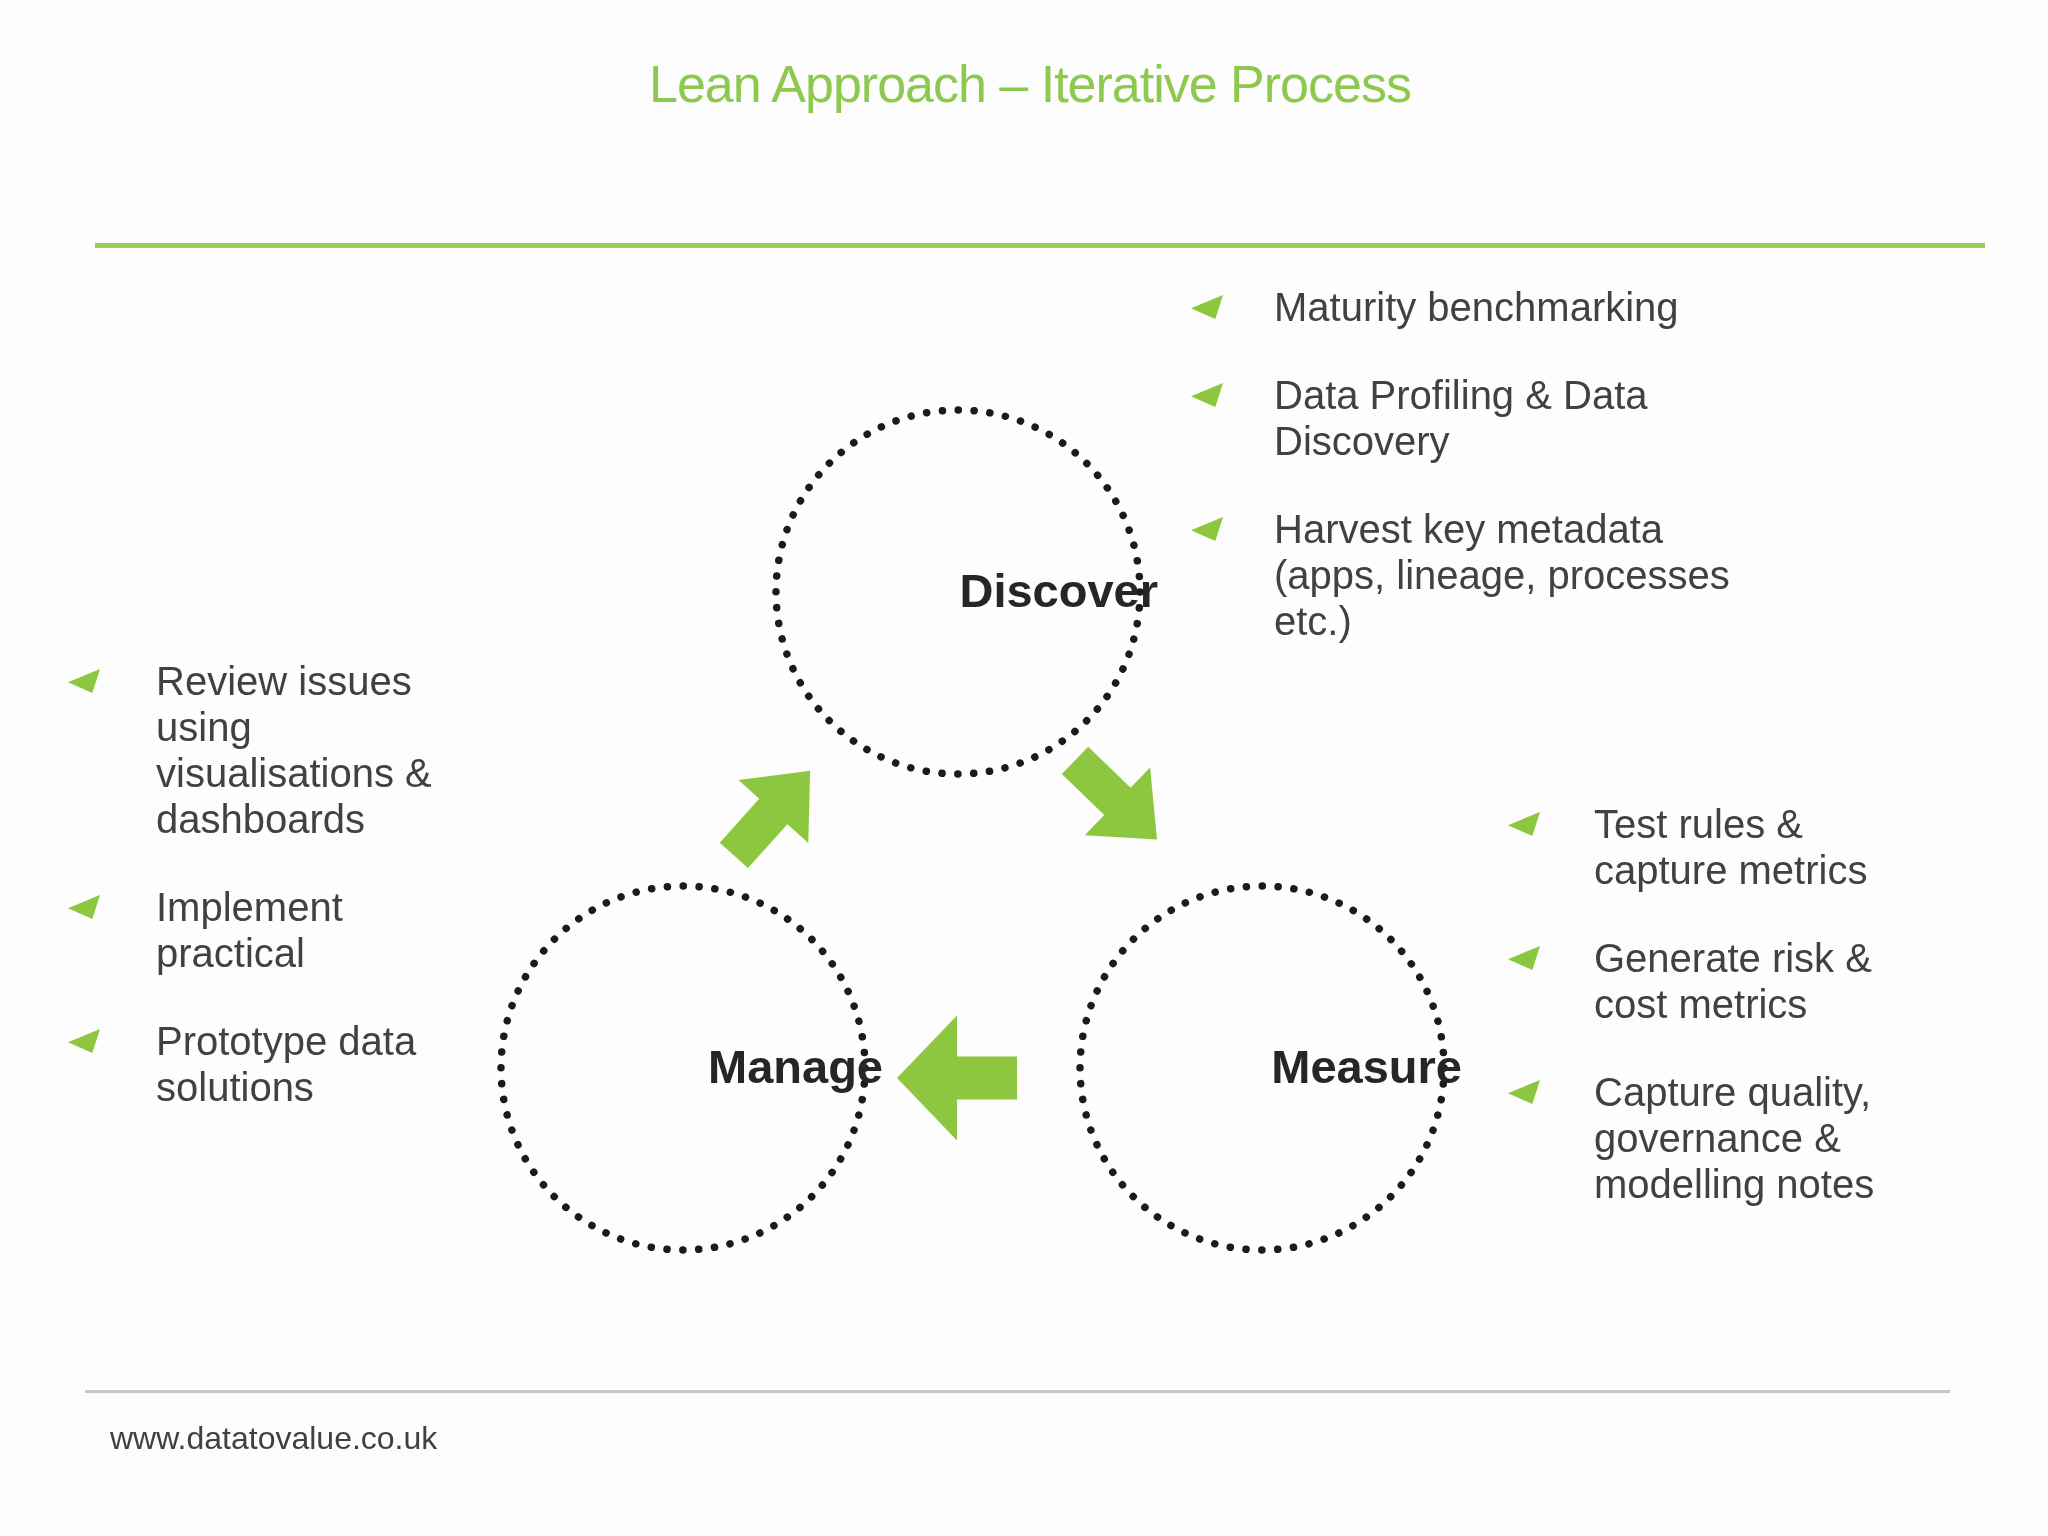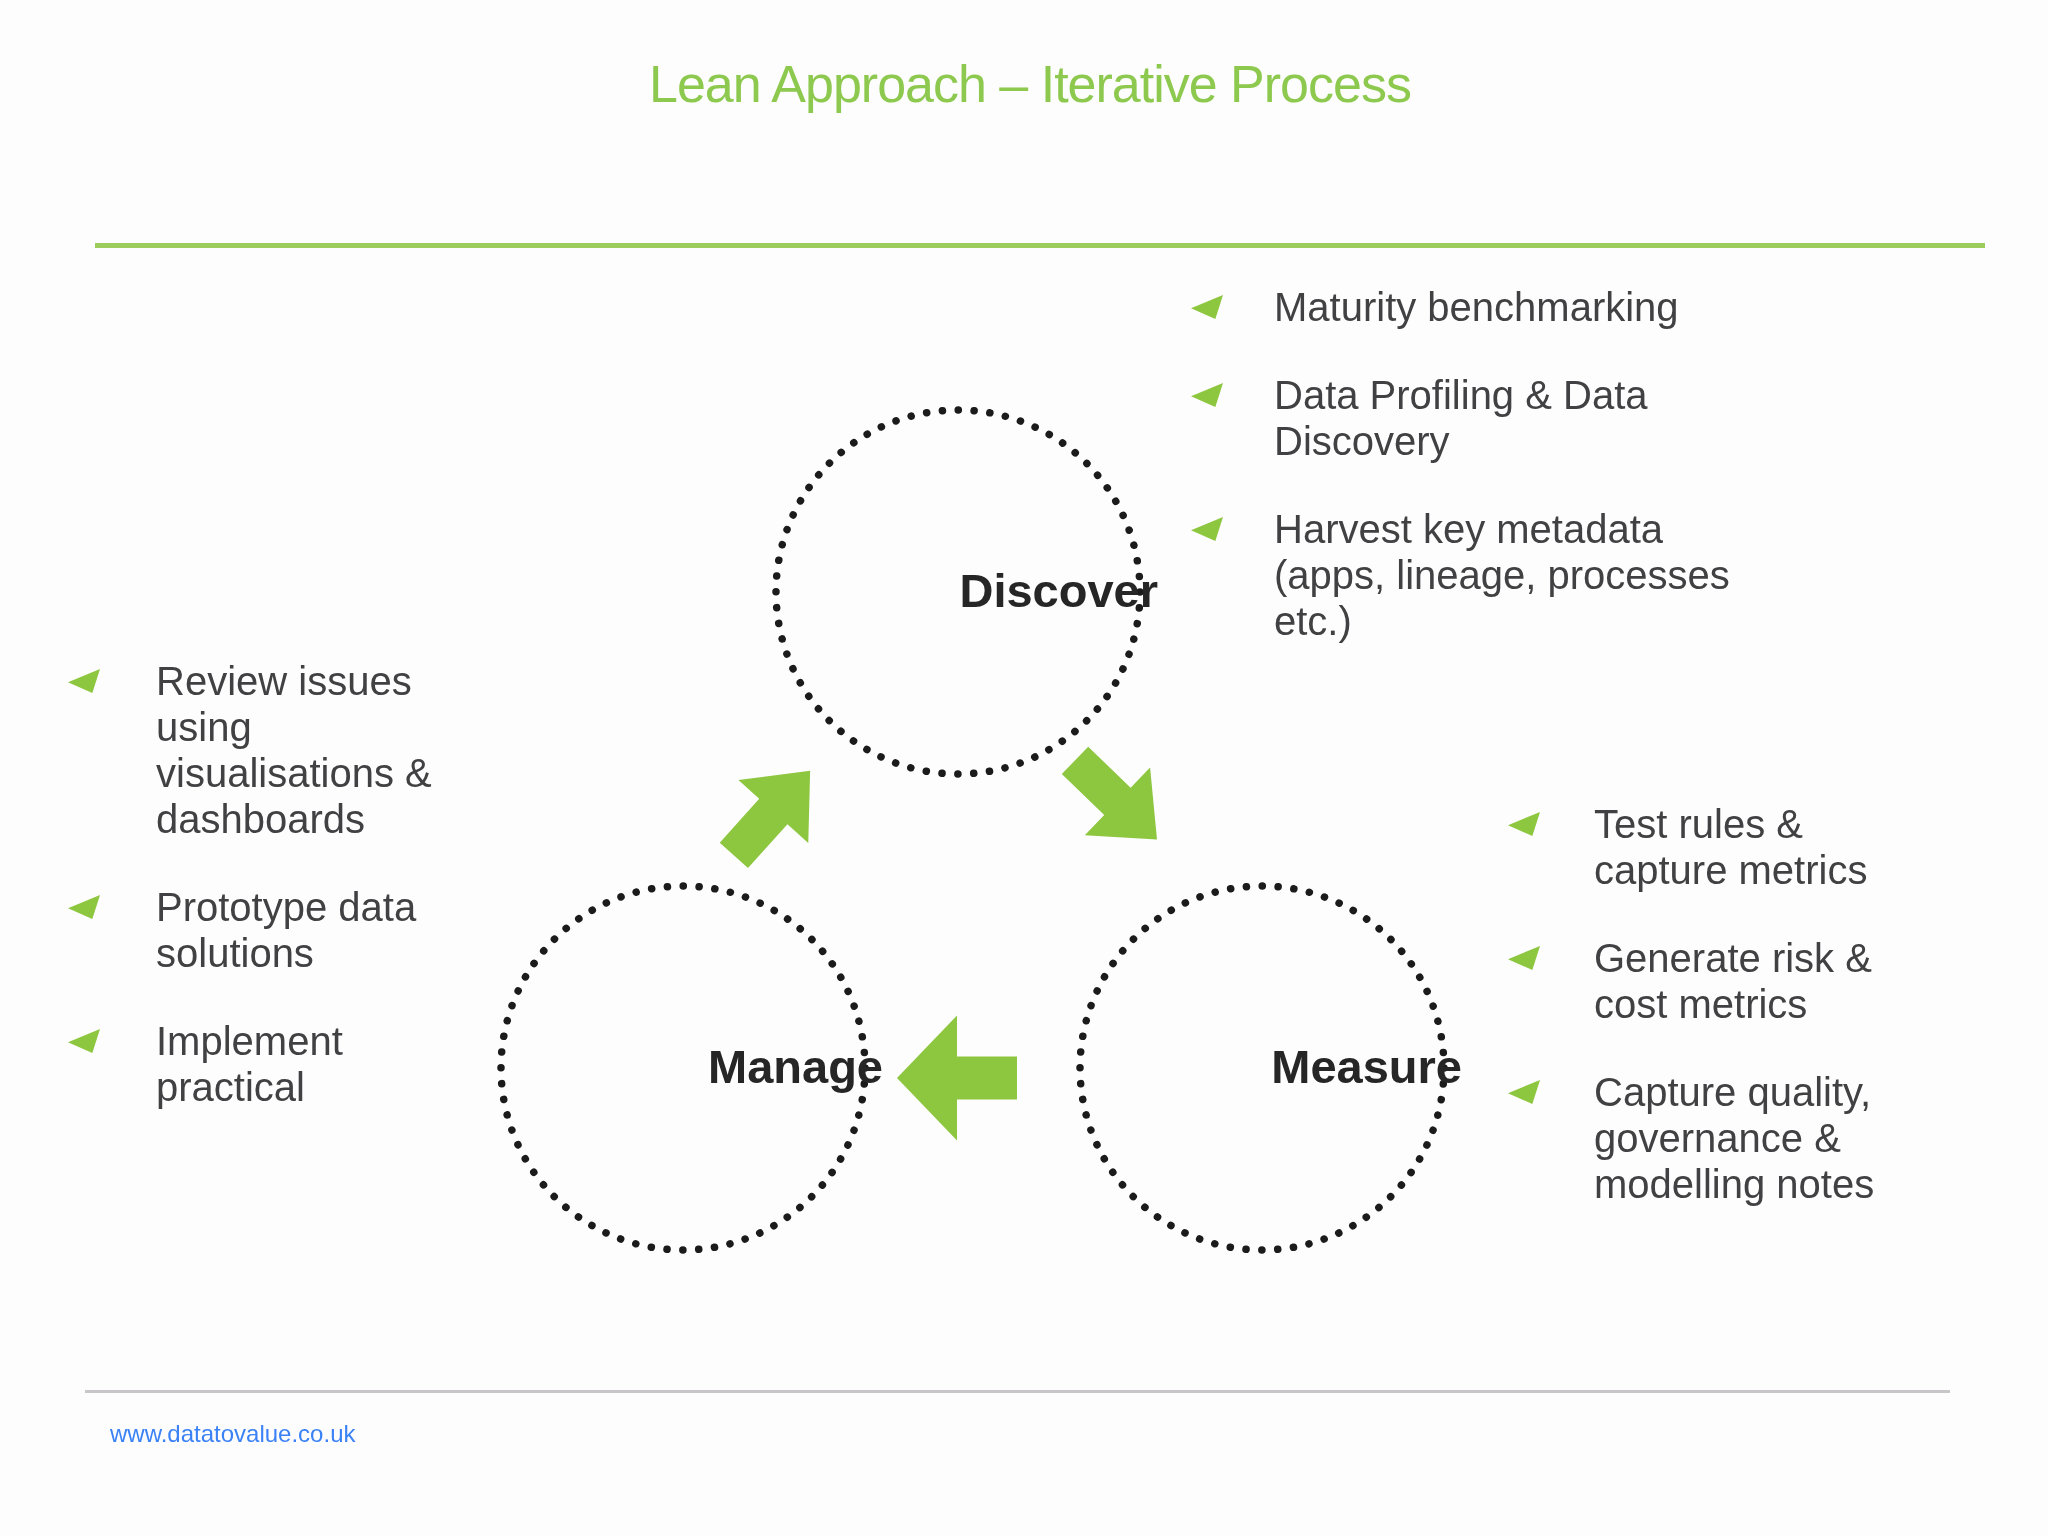--- a/index.html
+++ b/index.html
@@ -95,22 +95,22 @@
     top: 1390px;
     left: 85px;
     width: 1865px;
     height: 3px;
     background: #c9c6c9;
   }
   .footer-url {
     position: absolute;
     top: 1420px;
     left: 110px;
-    font-size: 24px;
-    color: #3b82f6;
+    font-size: 32px;
+    color: #404040;
   }
 </style>
 </head>
 <body>
 
 <h1 class="slide-title">Lean Approach – Iterative Process</h1>
 <div class="title-rule"></div>
 
 <svg class="diagram-svg" viewBox="0 0 2048 1536" aria-hidden="true">
   <circle cx="958" cy="592" r="182" fill="none" stroke="#1b1b1b" stroke-width="7.5" stroke-dasharray="0.1 15.78" stroke-linecap="round"></circle>
@@ -141,25 +141,25 @@
   </li>
 </ul>
 
 <ul class="bullet-list" id="list-manage-notes">
   <li class="bullet-item">
     <span class="tri-bullet"></span>
     <span>Review issues using visualisations &amp; dashboards</span>
   </li>
   <li class="bullet-item">
     <span class="tri-bullet"></span>
-    <span>Prototype data solutions</span>
+    <span>Implement practical</span>
   </li>
   <li class="bullet-item">
     <span class="tri-bullet"></span>
-    <span>Implement practical</span>
+    <span>Prototype data solutions</span>
   </li>
 </ul>
 
 <ul class="bullet-list" id="list-measure-notes">
   <li class="bullet-item">
     <span class="tri-bullet"></span>
     <span>Test rules &amp; capture metrics</span>
   </li>
   <li class="bullet-item">
     <span class="tri-bullet"></span>

